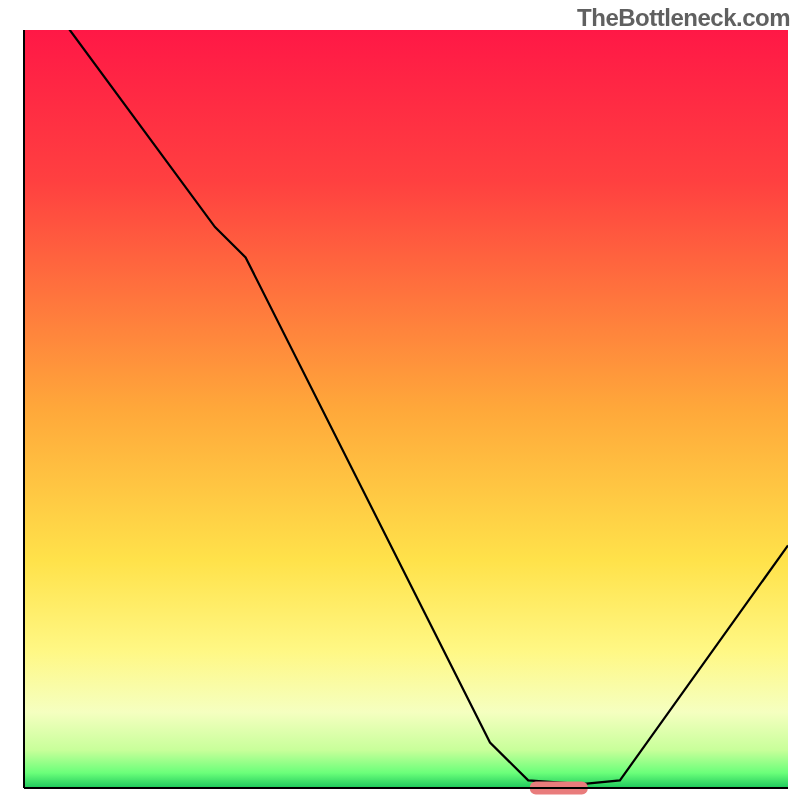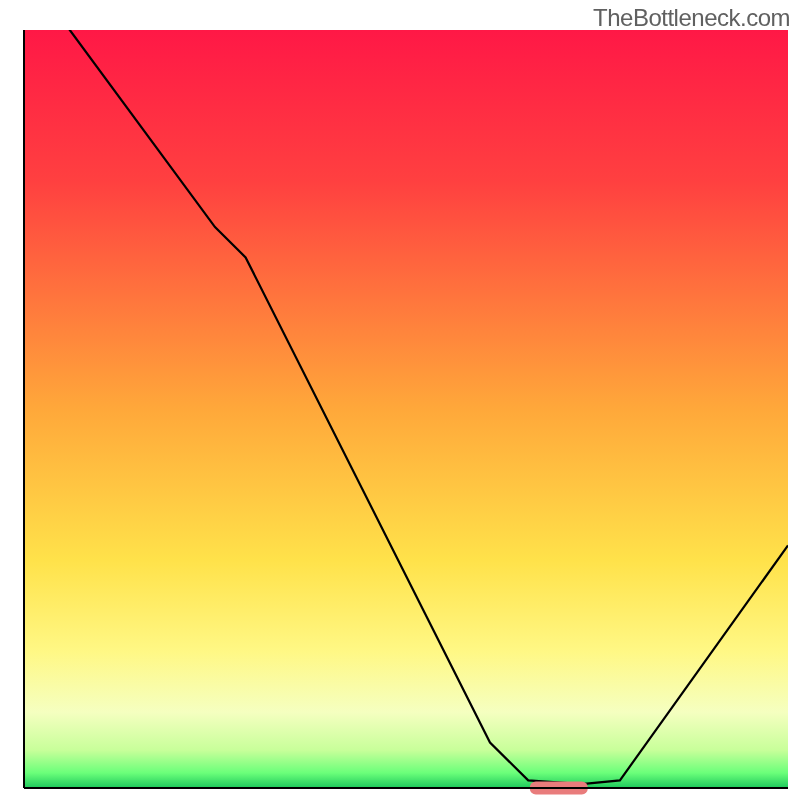--- a/index.html
+++ b/index.html
@@ -14,21 +14,21 @@
   .container {
     width: 800px;
     height: 800px;
     position: relative;
   }
   .watermark {
     position: absolute;
     top: 4px;
     right: 10px;
     font-size: 24px;
-    font-weight: normal;
+    font-weight: bold;
     color: #606060;
     letter-spacing: -0.5px;
   }
   svg.chart {
     position: absolute;
     top: 0;
     left: 0;
   }
 </style>
 </head>

